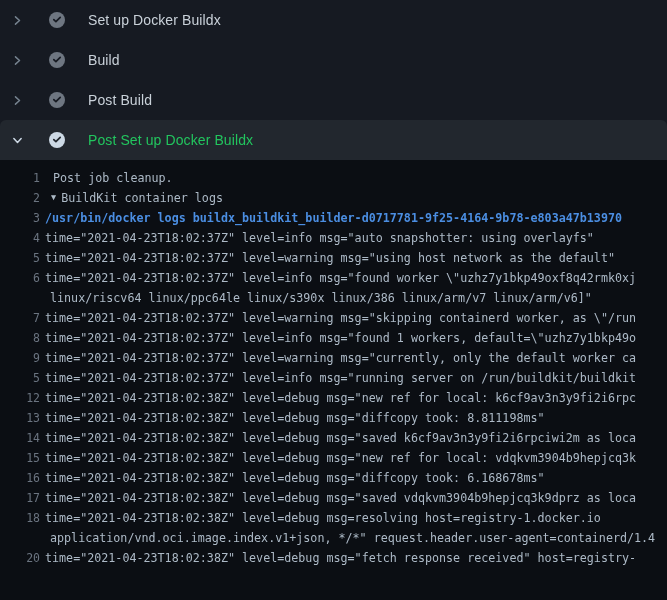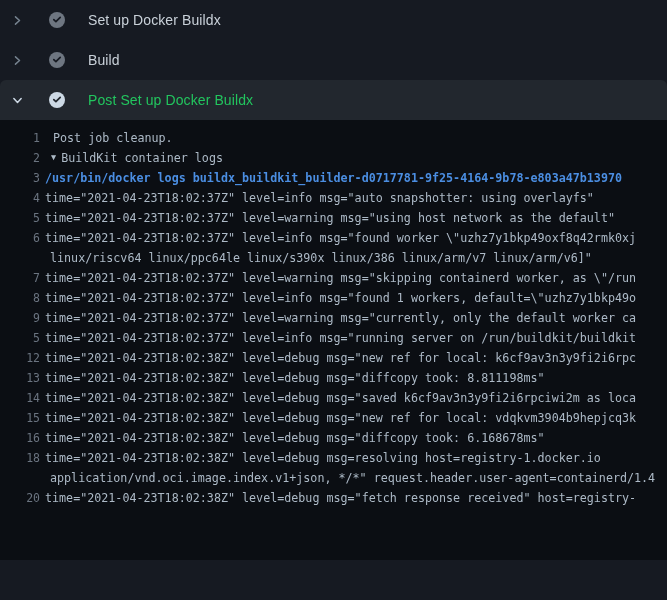--- a/index.html
+++ b/index.html
@@ -62,20 +62,34 @@
           </svg>
         </span>
         <span class="status">
           <svg width="16" height="16" viewBox="0 0 16 16">
             <circle cx="8" cy="8" r="8" fill="#6e7681"></circle>
             <path d="M11.2 5.4 6.9 9.7 4.8 7.6" stroke="#161a22" stroke-width="1.7" fill="none" stroke-linecap="round" stroke-linejoin="round"></path>
           </svg>
         </span>
         <span class="step-title">Build</span>
       </div>
+      <div class="step-row">
+        <span class="chev">
+          <svg width="13" height="13" viewBox="0 0 16 16" fill="none">
+            <path d="M5.5 3.5 10.5 8l-5 4.5" stroke="#768390" stroke-width="1.8" stroke-linecap="round" stroke-linejoin="round"></path>
+          </svg>
+        </span>
+        <span class="status">
+          <svg width="16" height="16" viewBox="0 0 16 16">
+            <circle cx="8" cy="8" r="8" fill="#6e7681"></circle>
+            <path d="M11.2 5.4 6.9 9.7 4.8 7.6" stroke="#161a22" stroke-width="1.7" fill="none" stroke-linecap="round" stroke-linejoin="round"></path>
+          </svg>
+        </span>
+        <span class="step-title">Post Build</span>
+      </div>
       <div class="step-row expanded">
         <span class="chev">
           <svg width="13" height="13" viewBox="0 0 16 16" fill="none">
             <path d="M3.5 5.5 8 10.5l4.5-5" stroke="#cdd9e5" stroke-width="1.8" stroke-linecap="round" stroke-linejoin="round"></path>
           </svg>
         </span>
         <span class="status">
           <svg width="16" height="16" viewBox="0 0 16 16">
             <circle cx="8" cy="8" r="8" fill="#cdd9e5"></circle>
             <path d="M11.2 5.4 6.9 9.7 4.8 7.6" stroke="#22272e" stroke-width="1.7" fill="none" stroke-linecap="round" stroke-linejoin="round"></path>
@@ -94,17 +108,18 @@
       <div class="log-row ind-cont"><span class="num"></span><span class="txt">linux/riscv64 linux/ppc64le linux/s390x linux/386 linux/arm/v7 linux/arm/v6]"</span></div>
       <div class="log-row ind-lvl1"><span class="num">7</span><span class="txt">time="2021-04-23T18:02:37Z" level=warning msg="skipping containerd worker, as \"/run</span></div>
       <div class="log-row ind-lvl1"><span class="num">8</span><span class="txt">time="2021-04-23T18:02:37Z" level=info msg="found 1 workers, default=\"uzhz7y1bkp49o</span></div>
       <div class="log-row ind-lvl1"><span class="num">9</span><span class="txt">time="2021-04-23T18:02:37Z" level=warning msg="currently, only the default worker ca</span></div>
       <div class="log-row ind-lvl1"><span class="num">5</span><span class="txt">time="2021-04-23T18:02:37Z" level=info msg="running server on /run/buildkit/buildkit</span></div>
       <div class="log-row ind-lvl1"><span class="num">12</span><span class="txt">time="2021-04-23T18:02:38Z" level=debug msg="new ref for local: k6cf9av3n3y9fi2i6rpc</span></div>
       <div class="log-row ind-lvl1"><span class="num">13</span><span class="txt">time="2021-04-23T18:02:38Z" level=debug msg="diffcopy took: 8.811198ms"</span></div>
       <div class="log-row ind-lvl1"><span class="num">14</span><span class="txt">time="2021-04-23T18:02:38Z" level=debug msg="saved k6cf9av3n3y9fi2i6rpciwi2m as loca</span></div>
       <div class="log-row ind-lvl1"><span class="num">15</span><span class="txt">time="2021-04-23T18:02:38Z" level=debug msg="new ref for local: vdqkvm3904b9hepjcq3k</span></div>
       <div class="log-row ind-lvl1"><span class="num">16</span><span class="txt">time="2021-04-23T18:02:38Z" level=debug msg="diffcopy took: 6.168678ms"</span></div>
+      <div class="log-row ind-lvl1"><span class="num">17</span><span class="txt">time="2021-04-23T18:02:38Z" level=debug msg="saved vdqkvm3904b9hepjcq3k9dprz as loca</span></div>
       <div class="log-row ind-lvl1"><span class="num">18</span><span class="txt">time="2021-04-23T18:02:38Z" level=debug msg=resolving host=registry-1.docker.io</span></div>
       <div class="log-row ind-cont"><span class="num"></span><span class="txt">application/vnd.oci.image.index.v1+json, */*" request.header.user-agent=containerd/1.4</span></div>
       <div class="log-row ind-lvl1"><span class="num">20</span><span class="txt">time="2021-04-23T18:02:38Z" level=debug msg="fetch response received" host=registry-</span></div>
     </div>
 </div>
 
 </body></html>

